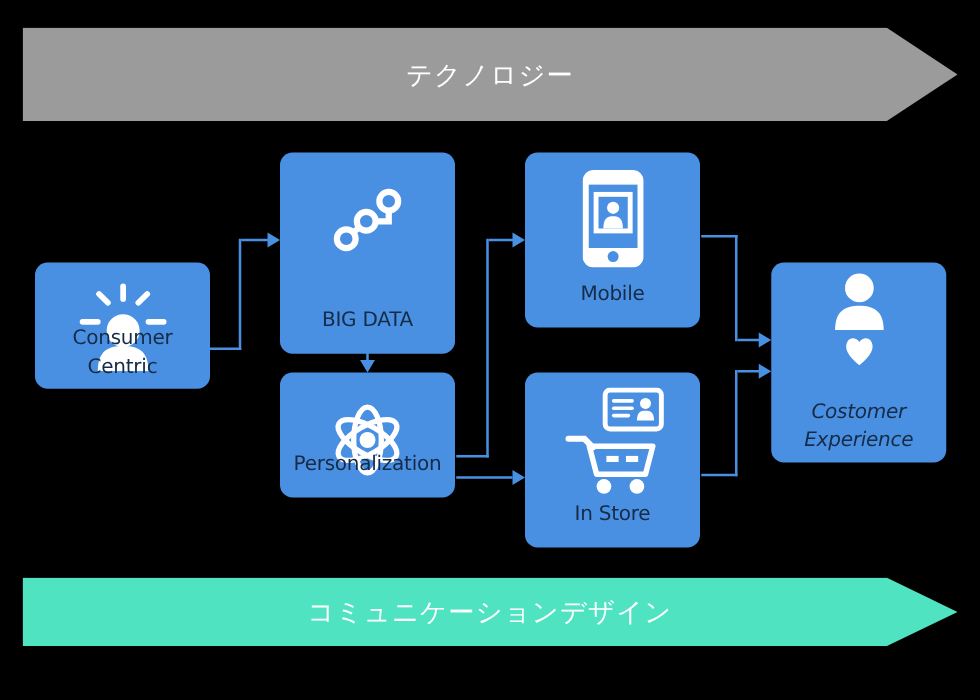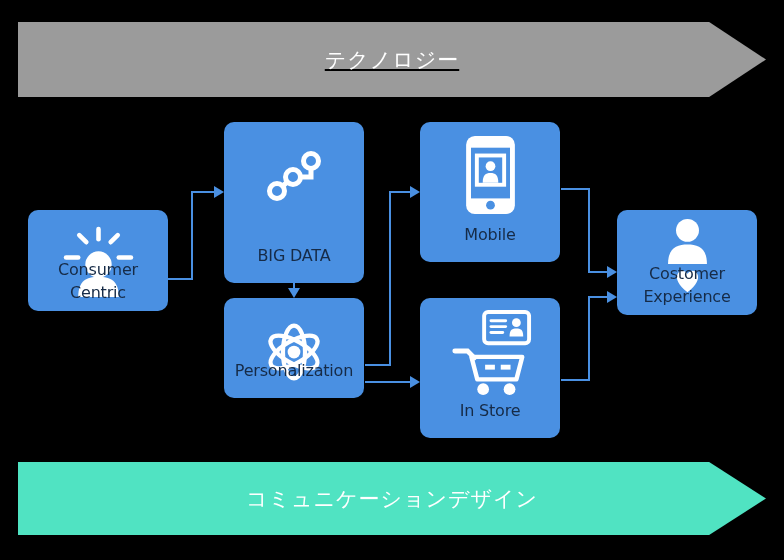--- a/index.html
+++ b/index.html
@@ -6,22 +6,22 @@
   #canvas {
     position:relative; width:784px; height:560px; background:#000000;
     overflow:hidden; font-family:"DejaVu Sans","Liberation Sans",sans-serif;
   }
   
   .banner {
     position:absolute; left:18px; width:748px;
     display:flex; align-items:center; justify-content:center;
     clip-path:polygon(0 0, 92.4% 0, 100% 50%, 92.4% 100%, 0 100%);
   }
-  .banner-top    { top:22px;  height:75px; background:#9b9b9b;text-decoration:underline; }
-  .banner-bottom { top:462px; height:73px; background:#50e3c2; }
+  .banner-top    { top:22px;  height:75px; background:#9b9b9b; }
+  .banner-bottom { top:462px; height:55px; background:#50e3c2; }
   .banner-label  { color:#ffffff; font-size:21px; letter-spacing:1px; font-weight:500; }
   
   .node { position:absolute; width:140px; background:#4a90e2; border-radius:10px; }
   .node-icon { position:absolute; left:0; right:0; display:flex; justify-content:center; }
   .node-label {
     position:absolute; left:0; right:0; bottom:16px; text-align:center;
     color:#162b47; font-size:16px; line-height:23px; white-space:pre-line;
     letter-spacing:-0.2px;
   }
   .node--twoline .node-label { bottom:7px; }
@@ -121,21 +121,21 @@
         <rect x="5" y="12" width="40" height="52" fill="#4a90e2"></rect>
         <rect x="11" y="20" width="28" height="30" fill="#4a90e2" stroke="#ffffff" stroke-width="4"></rect>
         <circle cx="25" cy="31" r="5" fill="#ffffff"></circle>
         <path d="M17 48 C17 40 20 38 25 38 C30 38 33 40 33 48 Z" fill="#ffffff"></path>
         <circle cx="25" cy="71" r="4.5" fill="#4a90e2"></circle>
       </svg>
     </div>
     <div class="node-label">Mobile</div>
   </div>
 
-  <div class="node node--twoline" style="left:617px; top:210px; height:105px;">
+  <div class="node node--twoline" style="left:617px; top:210px; height:160px;font-style:italic;">
     <div class="node-icon" style="top:8px;">
       <svg width="57" height="76" viewBox="0 0 64 86">
         <circle cx="32" cy="14" r="13" fill="#ffffff"></circle>
         <path d="M10 52 C10 34 20 30 32 30 C44 30 54 34 54 52 Z" fill="#ffffff"></path>
         <path d="M32 84 C22 76 18 69 21 63 C23 58.5 29 58.5 32 63 C35 58.5 41 58.5 43 63 C46 69 42 76 32 84 Z" fill="#ffffff"></path>
       </svg>
     </div>
     <div class="node-label">Costomer
 Experience</div>
   </div>

